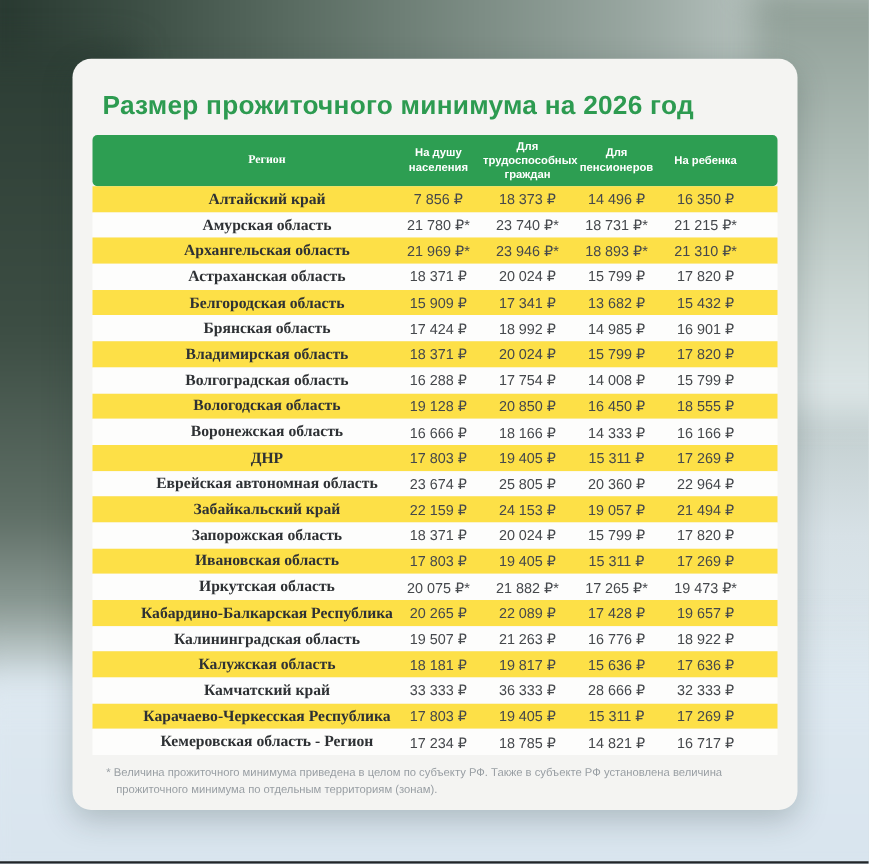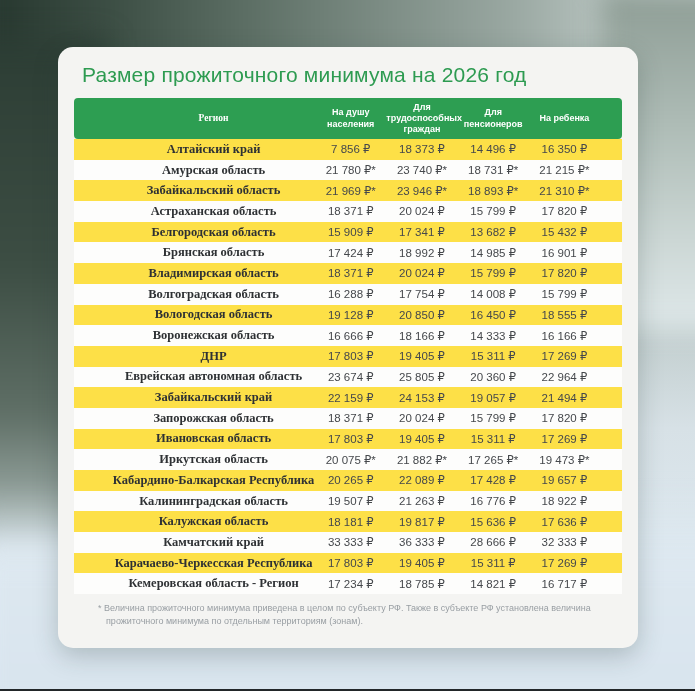--- a/index.html
+++ b/index.html
@@ -25,39 +25,39 @@
   .bottom-line { position:absolute; left:0; bottom:0; width:100%; height:2px; background:#222629; }
 
   .watermark { position:absolute; left:85px; top:692px; font-size:13.5px; font-weight:normal;
     color:rgba(255,255,255,0.5); letter-spacing:.3px; }
 
   
   .card { position:absolute; left:58px; top:47px; width:580px; height:601px;
     background:#f4f4f2; border-radius:15px; box-shadow:0 8px 24px rgba(40,60,55,.25);
     padding:12px 16px 14px 16px; }
 
-  .card-title { font-size:21px; font-weight:normal; color:#2d9b51; letter-spacing:.2px;
-    margin:4px 0 11px 8px; }
+  .card-title { font-size:21px; font-weight:bold; color:#2d9b51; letter-spacing:.2px;
+    margin:14px 0 11px 8px; }
 
   
   .thead { display:flex; align-items:center; height:41px; background:#2d9e52; border-radius:4px;
     color:#ffffff; font-size:9px; font-weight:bold; line-height:1.25; }
   .row { display:flex; align-items:center; height:20.7px; }
   .row.alt { background:#fde047; }
   .row:not(.alt) { background:#fdfdfc; }
 
   .c-region { width:44%; padding-left:38px; text-align:center;font-family:Liberation Serif, serif; }
   .c-num { width:13%; text-align:center; }
   .c-pad { width:4%; }
 
   .thead .c-region { font-size:9.5px; }
   .row .c-region { font-size:12.5px; font-weight:bold; color:#2e3134; white-space:nowrap; }
   .row .c-num { font-size:11.5px; color:#45484c; white-space:nowrap; }
 
-  .footnote { margin:8px 8px 0 24px; font-size:9px; line-height:1.45; color:#989ea3;
+  .footnote { margin:8px 8px 0 11px; font-size:9px; line-height:1.45; color:#989ea3;
     padding-left:8px; text-indent:-8px; max-width:535px; }
 </style>
 </head>
 <body>
 
 <div class="bg">
   <div class="bg-base"></div>
   <div class="trees-top"></div>
   <div class="trees-left"></div>
   <div class="trees-right"></div>
@@ -89,21 +89,21 @@
   <div class="row">
     <div class="c-region region">Амурская область</div>
     <div class="c-num val">21 780 ₽*</div>
     <div class="c-num val">23 740 ₽*</div>
     <div class="c-num val">18 731 ₽*</div>
     <div class="c-num val">21 215 ₽*</div>
     <div class="c-pad"></div>
   </div>
 
   <div class="row alt">
-    <div class="c-region region">Забайкальский область</div>
+    <div class="c-region region">Архангельская область</div>
     <div class="c-num val">21 969 ₽*</div>
     <div class="c-num val">23 946 ₽*</div>
     <div class="c-num val">18 893 ₽*</div>
     <div class="c-num val">21 310 ₽*</div>
     <div class="c-pad"></div>
   </div>
 
   <div class="row">
     <div class="c-region region">Астраханская область</div>
     <div class="c-num val">18 371 ₽</div>

